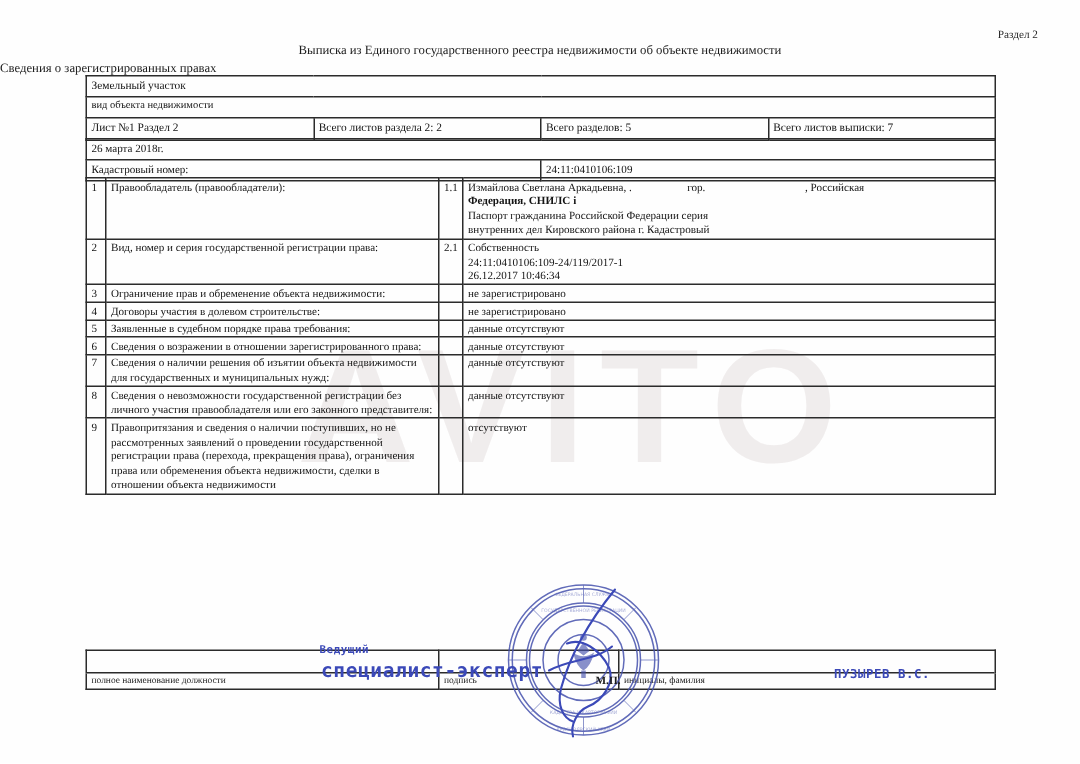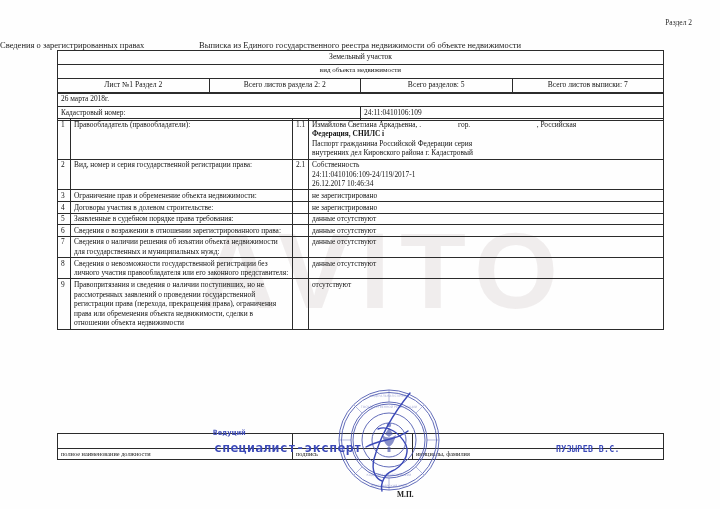--- a/index.html
+++ b/index.html
@@ -48,21 +48,21 @@
   .section-label {
     position: absolute;
     right: 28px;
     top: 18px;
     font-size: 7.5px;
     color: #2a2a2a;
   }
   .doc-title {
     position: absolute;
     left: 0; right: 0;
-    top: 40px;
+    top: 28px;
     text-align: center;
     font-size: 8.5px;
     color: #1c1c1c;
   }
   .doc-subtitle {
     position: absolute;
     left: 0; right: 0;
     top: 40px;
     text-align: left;
     font-size: 8.5px;
@@ -78,21 +78,21 @@
   }
   .tbl td {
     border: 1px solid #2b2b2b;
     font-size: 7.4px;
     line-height: 1.3;
     padding: 1px 3px;
     vertical-align: top;
     color: #141414;
     background: transparent;
   }
-  .ctr { text-align: center; }
+  .ctr { }
 
   
   #band {
     left: 57px;
     top: 50px;
     width: 607px;
   }
   #band td { height: 11px; }
   #band .kind { font-size: 7.6px; }
   #band .kindsub { font-size: 7.0px; }
@@ -160,21 +160,20 @@
   
   #mp {
     position: absolute;
     left: 397px;
     top: 449px;
     font-size: 7.5px;
     font-weight: bold;
     color: #1b1b1b;
     font-family: "Liberation Serif", serif;
     z-index: 7;
-    margin-top: 41px;
   }
 
   
   #stamp {
     position: absolute;
     left: 337px;
     top: 388px;
     width: 104px;
     height: 104px;
     z-index: 5;

